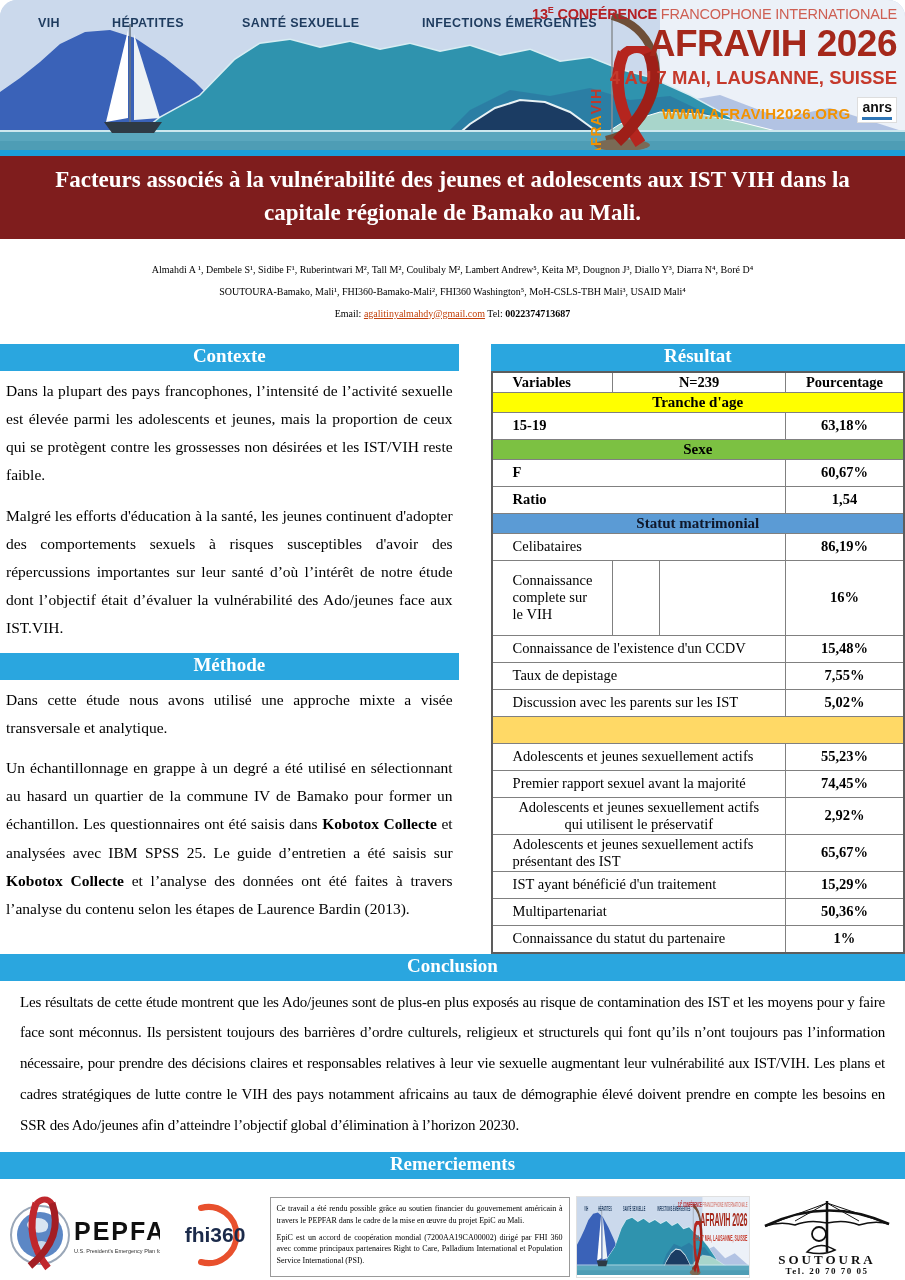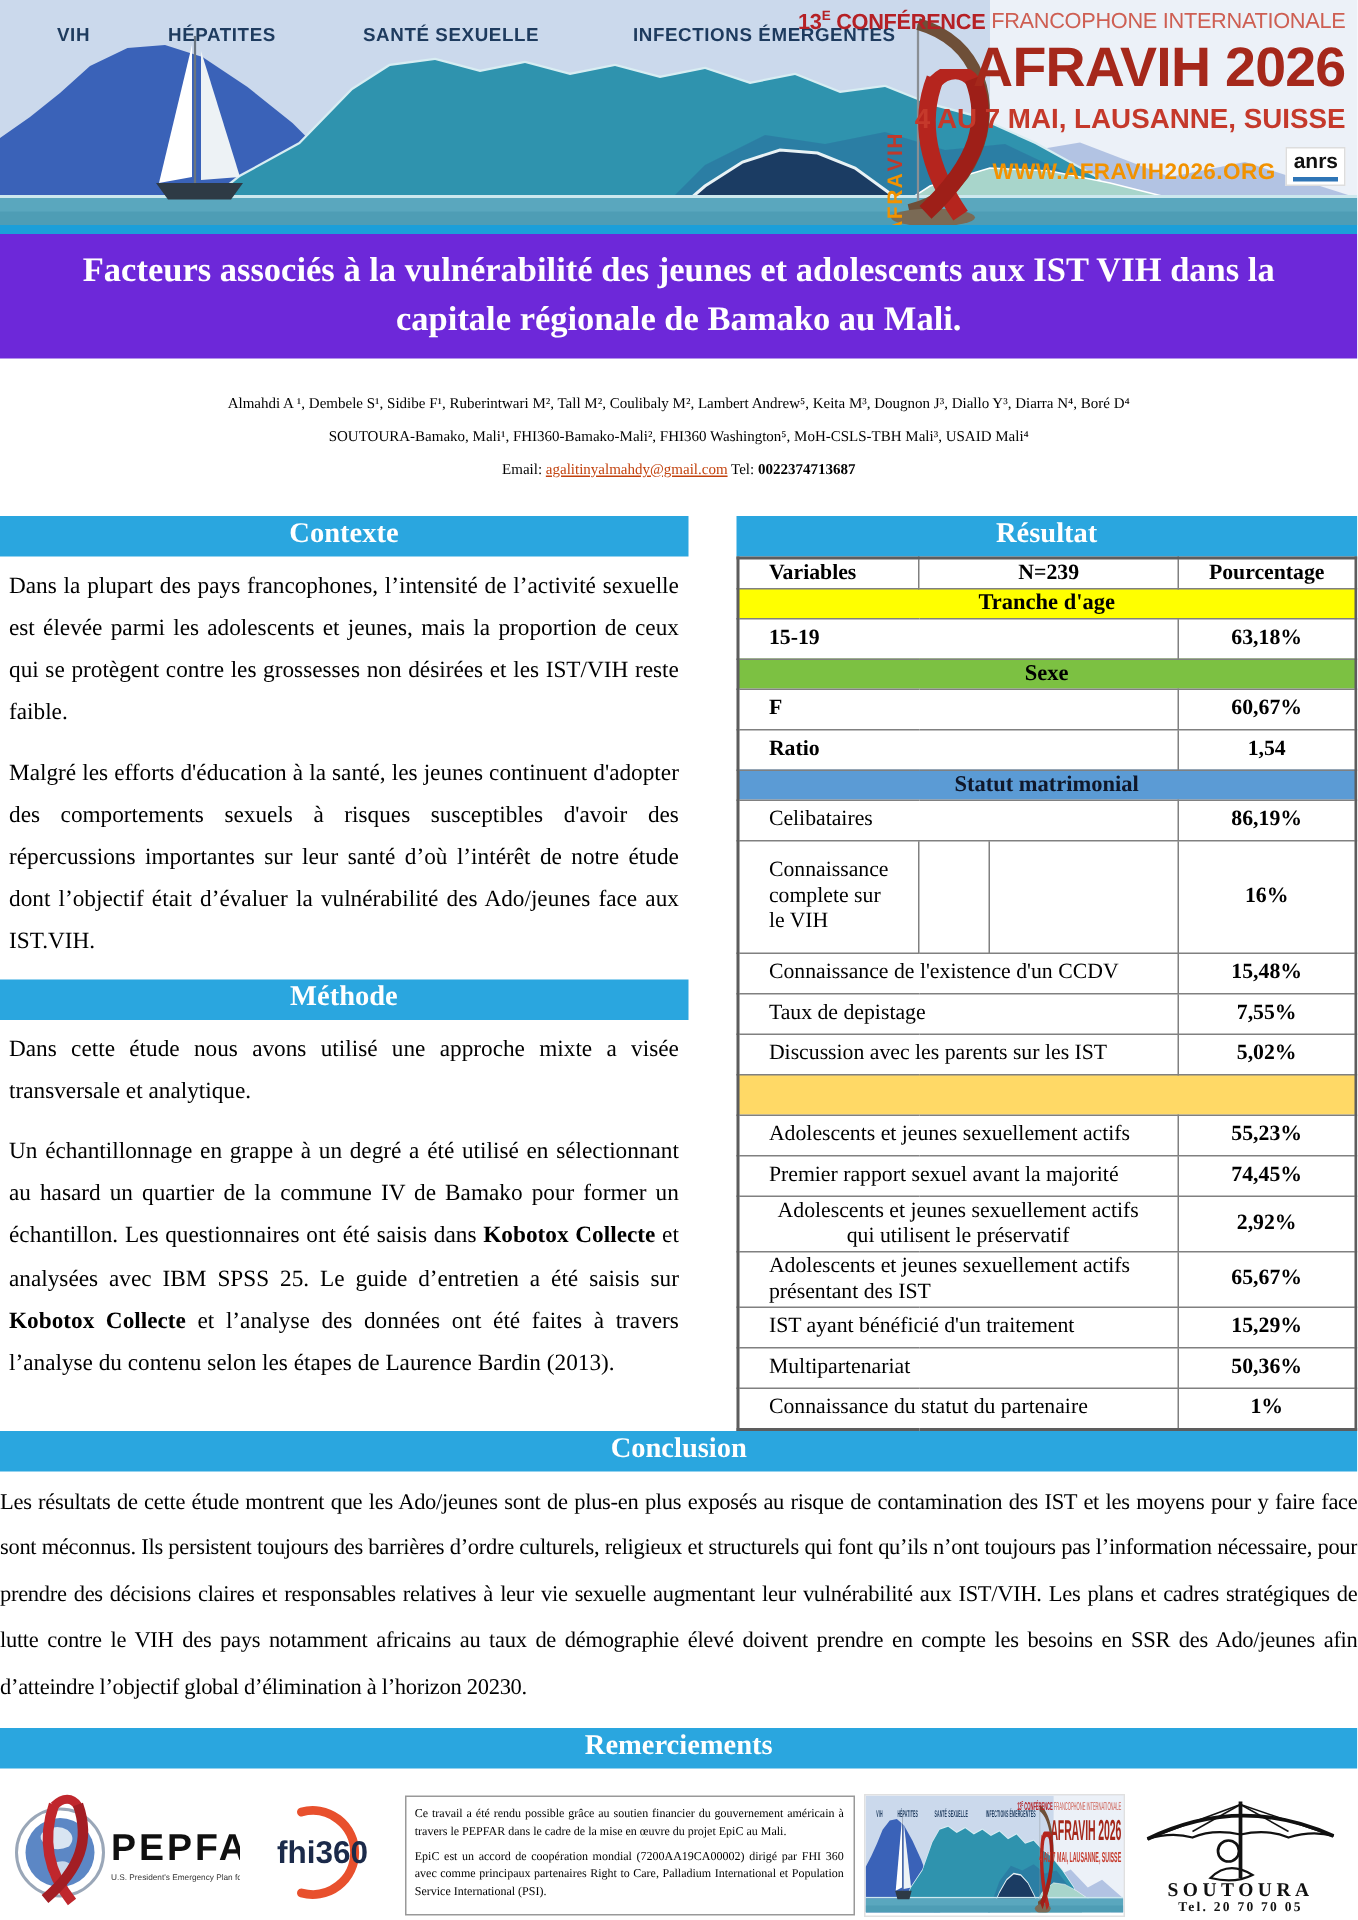--- a/index.html
+++ b/index.html
@@ -1,17 +1,17 @@
 <!DOCTYPE html>
 <html><head>
 <meta charset="utf-8">
 <style>
   html,body{margin:0;padding:0;background:#fff;}
   .poster{width:905px;height:1280px;overflow:hidden;position:relative;background:#fff;
-          font-family:"Liberation Serif","DejaVu Serif",serif;}
+          font-family:"Liberation Serif","DejaVu Serif",serif;border-radius:17px;}
 
   
   .banner{position:relative;height:150px;overflow:hidden;background:#CBD9EC;}
   .banner svg.scene{position:absolute;left:0;top:0;}
   .topic{position:absolute;top:16px;font-family:"Liberation Sans",sans-serif;
          font-weight:bold;font-size:12.5px;letter-spacing:.4px;color:#1E3B5E;}
   .topic.t0{left:38px}.topic.t1{left:112px}.topic.t2{left:242px}.topic.t3{left:422px}
   .conf-text{position:absolute;top:5px;right:8px;text-align:right;
              font-family:"Liberation Sans",sans-serif;line-height:1.12;}
   .conf-l1{font-size:14.5px;white-space:nowrap;letter-spacing:-.2px;}
@@ -25,21 +25,21 @@
   .anrs-box{background:#fff;border:1px solid #ddd;padding:0 4px 2px;text-align:center;}
   .anrs-box .a{font-family:"Liberation Sans",sans-serif;font-weight:bold;font-size:14px;color:#111;line-height:15px;}
   .anrs-box .bar{height:3px;background:#2E75B6;margin-top:1px;}
   .ribbon-wrap{position:absolute;left:598px;top:46px;width:72px;height:102px;}
   .ribbon-label{position:absolute;left:588px;top:88px;writing-mode:vertical-rl;transform:rotate(180deg);
                 font-family:"Liberation Sans",sans-serif;font-weight:bold;font-size:14px;letter-spacing:1px;}
   .ribbon-label .afra{color:#F29200}.ribbon-label .vih{color:#C0392B}
   .banner-strip{height:6px;background:#1B9FD9;}
 
   
-  .title-bar{background:#6d28d9;color:#fff;text-align:center;font-weight:bold;
+  .title-bar{background:#7f1d1d;color:#fff;text-align:center;font-weight:bold;
              font-size:23px;line-height:1.45;padding:7px 30px 9px;}
   .authors{ text-align:center;font-size:10px;padding:14px 8px 6px;}
   .authors .line{margin:11px 0;}
   .email-line a{color:#c2410c;text-decoration:underline;}
   .bold{font-weight:bold;}
 
   
   .columns{display:flex;margin-top:8px;}
   .left-col{width:467px;}
   .right-col{width:422px;margin-left:32px;}
@@ -54,21 +54,21 @@
   td.center{text-align:center;}
   td.val{font-weight:bold;text-align:center;}
   tr.sect-yellow td{background:#FFFF00;font-weight:bold;text-align:center;font-size:15px;}
   tr.sect-green td{background:#7CC142;font-weight:bold;text-align:center;font-size:15px;}
   tr.sect-blue td{background:#5B9BD5;color:#0f172a;font-weight:bold;text-align:center;font-size:15px;}
   tr.sect-amber td{background:#FFD966;height:24px;}
   tr.datarow td{height:24px;}
   tr.tallrow td{height:72px;}
 
   
-  .conclusion-text{font-size:15px;line-height:2.05;text-align:justify;padding:2px 0;margin:4px 0 10px;
+  .conclusion-text{font-size:15px;line-height:2.05;text-align:justify;padding:2px 20px;margin:4px 0 10px;
                    letter-spacing:-.2px;}
 
   
   .logos-row{display:flex;align-items:center;justify-content:space-between;
              padding:14px 8px 10px;height:88px;}
   .funding-box{width:286px;border:1px solid #999;padding:5px 6px;font-size:8px;line-height:1.45;
                text-align:justify;}
   .funding-box p{margin:0 0 5px;}
   .mini-banner{width:172px;height:80px;overflow:hidden;position:relative;border:1px solid #e0e0e0;}
   .mini-banner .scale{transform:scale(0.19,0.52);transform-origin:0 0;width:905px;height:150px;}

